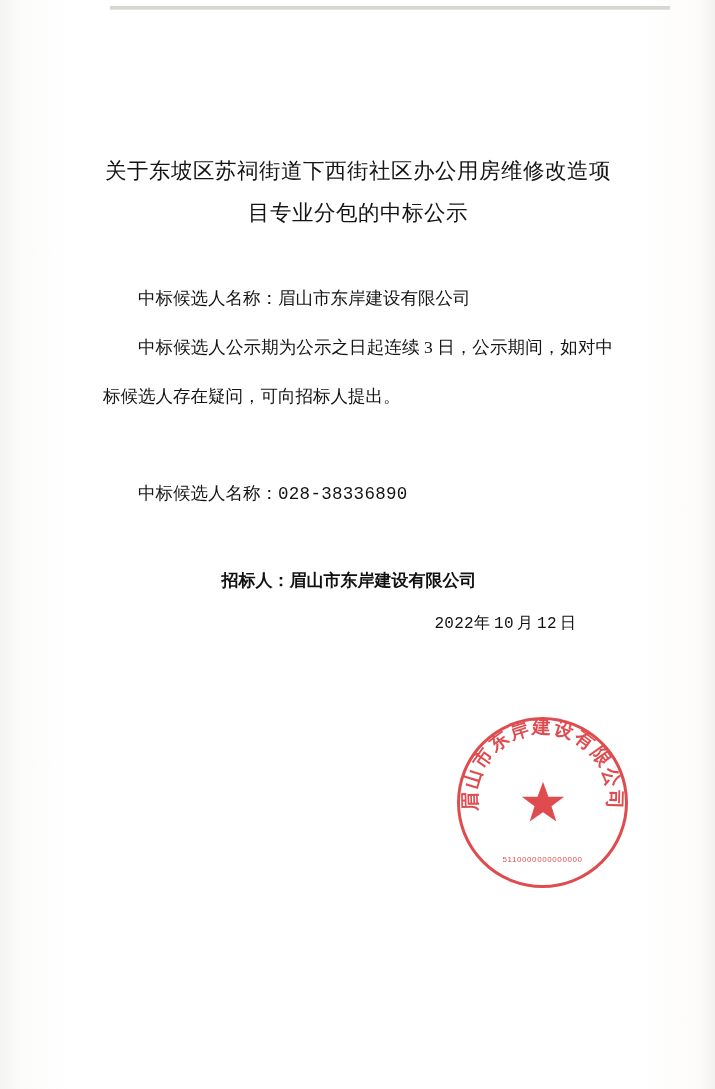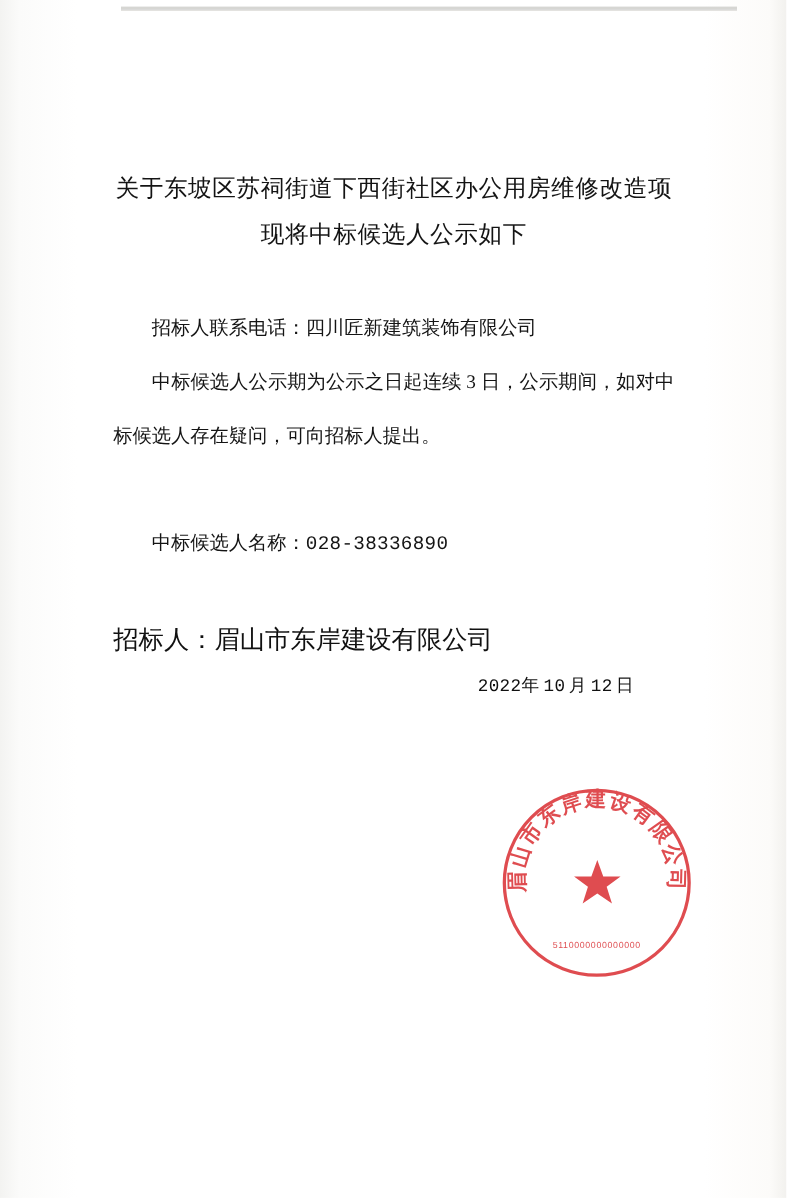--- a/index.html
+++ b/index.html
@@ -86,26 +86,27 @@
     line-height: 49px;
     text-indent: 2em;
   }
   .num {
     font-family: Liberation Mono, monospace;
     letter-spacing: 0.3px;
   }
 
   .signature {
     margin-top: 40px;
-    font-size: 23px;
+    font-size: 17px;
     line-height: 44px;
-    text-align: left;
+    text-align: center;
     padding-right: 18px;
     position: relative;
     z-index: 2;
+    font-weight: bold;
   }
   .date-line {
     font-size: 16px;
     line-height: 40px;
     text-align: right;
     padding-right: 36px;
     position: relative;
     z-index: 2;
     letter-spacing: 1px;
   }
@@ -173,25 +174,25 @@
 
 <div class="page">
 
   <div class="top-line"></div>
   <div class="top-line2"></div>
 
   <div class="content">
 
     <div class="doc-title">
       <span class="l1">关于东坡区苏祠街道下西街社区办公用房维修改造项</span>
-      <span class="l2">现将中标候选人公示如下</span>
+      <span class="l2">目专业分包的中标公示</span>
     </div>
 
     <div class="body-block">
-      <p class="para">招标人联系电话：四川匠新建筑装饰有限公司</p>
+      <p class="para">中标候选人名称：眉山市东岸建设有限公司</p>
       <p class="para">中标候选人公示期为公示之日起连续 3 日，公示期间，如对中标候选人存在疑问，可向招标人提出。</p>
 
       <div class="spacer-lg"></div>
 
       <div class="phone-line"><span>中标候选人名称：</span><span class="num">028-38336890</span></div>
     </div>
 
     <div class="signature"><span>招标人：</span><span>眉山市东岸建设有限公司</span></div>
 
     <div class="date-line"><span class="dnum num">2022</span><span>年</span><span class="dnum num">10</span><span>月</span><span class="dnum num">12</span><span>日</span></div>

